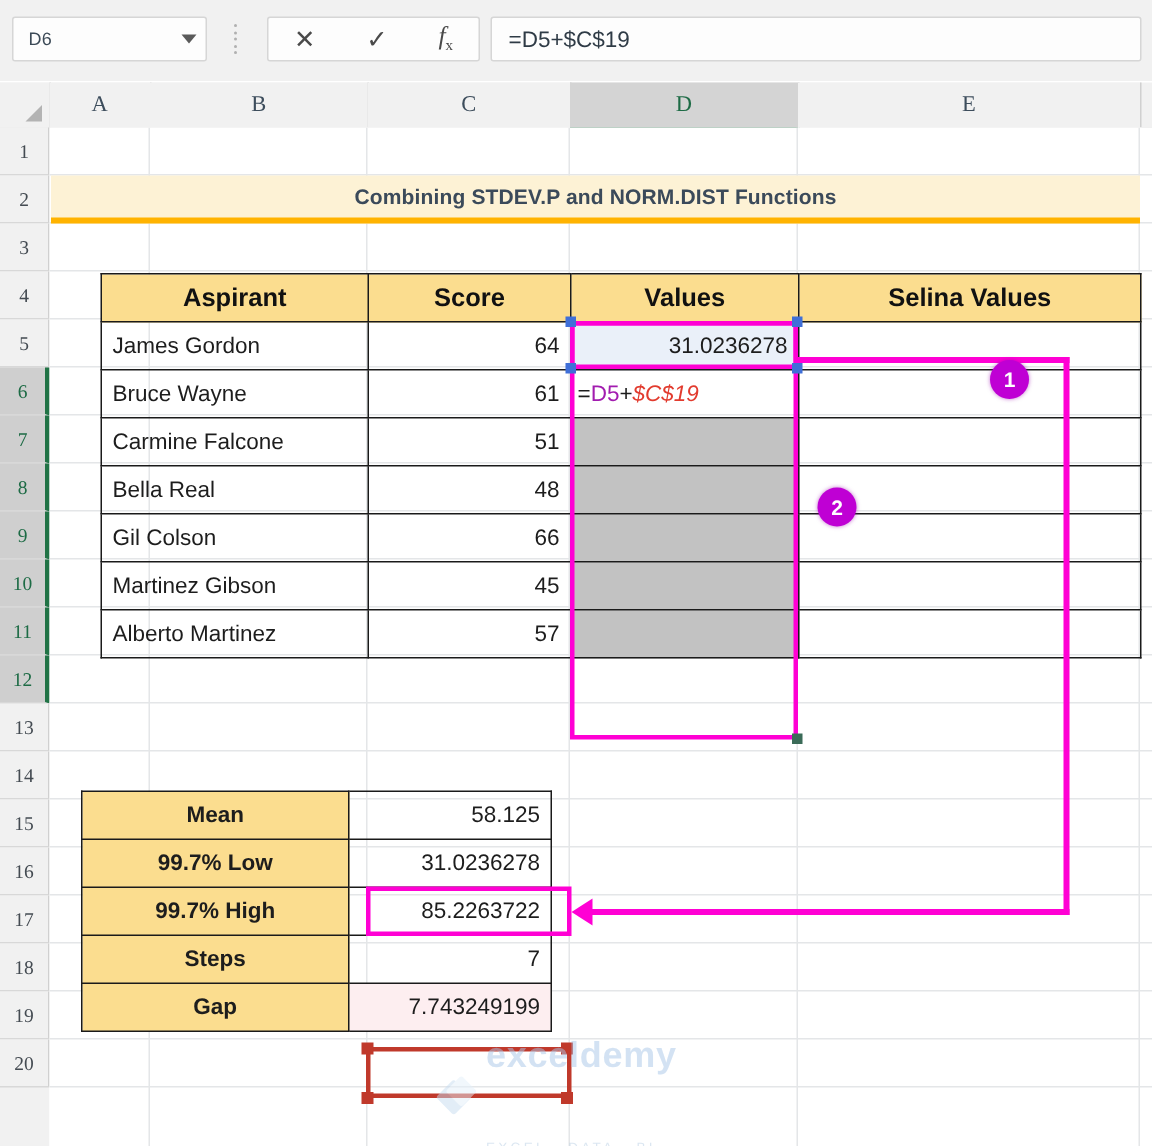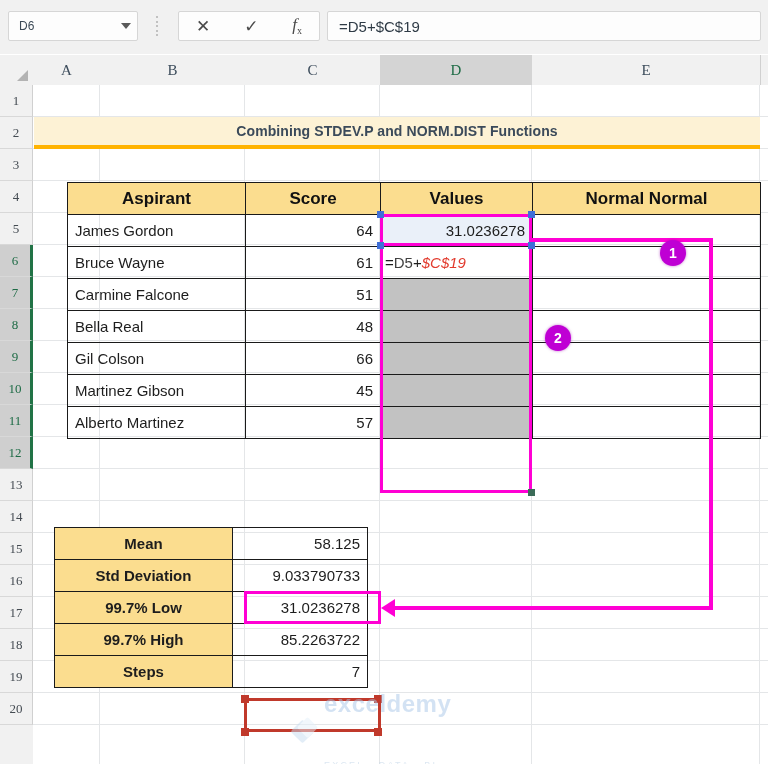--- a/index.html
+++ b/index.html
@@ -100,21 +100,21 @@
   .tbl .hdr{
     background:#fbdd8f;font-weight:bold;text-align:center;font-size:17px;color:#111;
   }
   .c-name{width:178px;}
   .c-score{width:135px;text-align:right;}
   .c-val{width:152px;text-align:right;}
   .c-norm{width:228px;}
   .cell-blue{background:#eaf0f9;}
   .cell-gray{background:#c2c2c2;}
   .formula-cell{text-align:left !important;font-size:15px;padding-left:4px !important;}
-  .f-blue{color:#404040;}
+  .f-blue{color:#a21caf;}
   .f-red{color:#e23b2e;font-style:italic;}
 
   
   .stbl{position:absolute;left:54px;top:527px;border-collapse:collapse;}
   .stbl td{
     border:1px solid #1a1a1a;height:32px;box-sizing:border-box;
     font-size:15px;color:#1d1d1d;padding:0 7px;
     font-family:"Liberation Sans", sans-serif;
   }
   .s-lbl{width:178px;background:#fbdd8f;font-weight:bold;text-align:center;font-size:16px;}
@@ -250,21 +250,21 @@
   <div class="banner">
     <span>Combining STDEV.P and NORM.DIST Functions</span>
   </div>
 
   <table class="tbl">
     <tbody>
         <tr>
       <td class="hdr c-name">Aspirant</td>
       <td class="hdr c-score">Score</td>
       <td class="hdr c-val">Values</td>
-      <td class="hdr c-norm">Normal Normal</td>
+      <td class="hdr c-norm">Selina Values</td>
     </tr>
     <tr>
       <td class="c-name">James Gordon</td>
       <td class="c-score">64</td>
       <td class="c-val cell-blue">31.0236278</td>
       <td class="c-norm"></td>
     </tr>
     <tr>
       <td class="c-name">Bruce Wayne</td>
       <td class="c-score">61</td>
@@ -304,34 +304,34 @@
   </tbody>
     </table>
 
   <table class="stbl">
     <tbody>
         <tr>
       <td class="s-lbl">Mean</td>
       <td class="s-val">58.125</td>
     </tr>
     <tr>
-      <td class="s-lbl">Std Deviation</td>
-      <td class="s-val">9.033790733</td>
-    </tr>
-    <tr>
       <td class="s-lbl">99.7% Low</td>
       <td class="s-val">31.0236278</td>
     </tr>
     <tr>
       <td class="s-lbl">99.7% High</td>
       <td class="s-val">85.2263722</td>
     </tr>
     <tr>
       <td class="s-lbl">Steps</td>
       <td class="s-val">7</td>
+    </tr>
+    <tr>
+      <td class="s-lbl">Gap</td>
+      <td class="s-val pinkfill">7.743249199</td>
     </tr>
   </tbody>
     </table>
 
   <div class="ov mbox" style="left:380px;top:214px;width:152px;height:279px;"></div>
 
   <div class="ov mbox" style="left:380px;top:214px;width:152px;height:32px;"></div>
 
   <div class="ov" style="left:377px;top:211px;">
       <div class="handle"></div>

